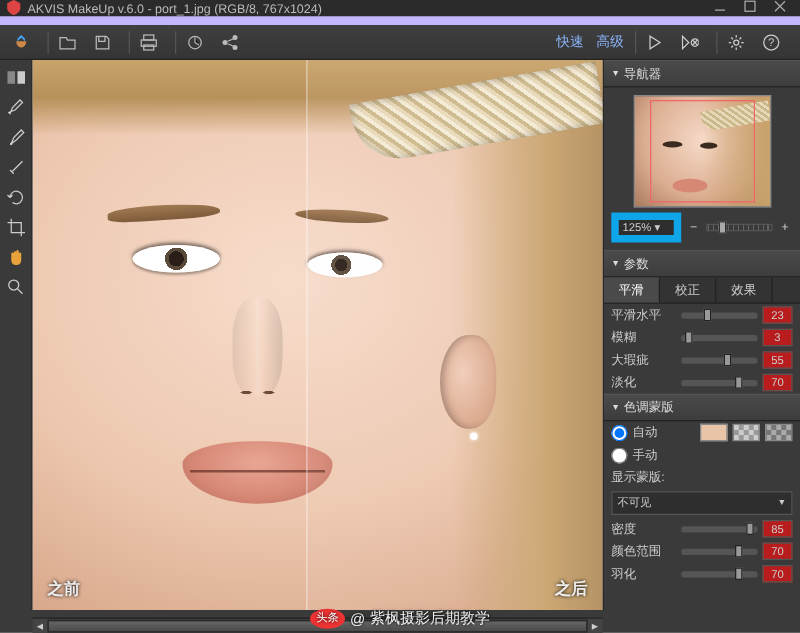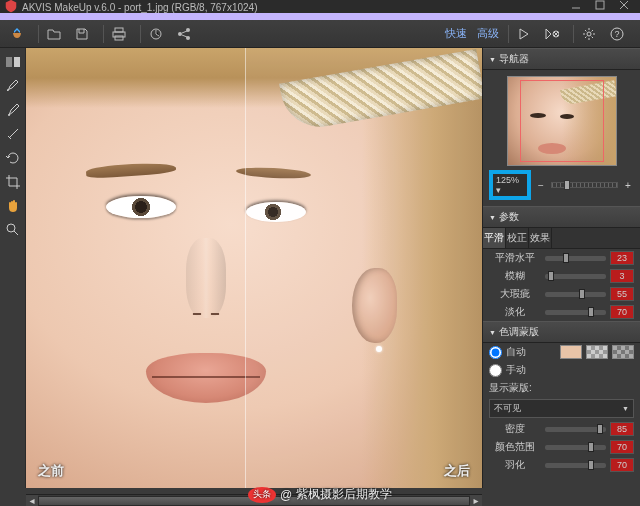--- a/index.html
+++ b/index.html
@@ -59,31 +59,31 @@
 .nav-face { position:absolute; inset:0; }
 .nav-face .s1{position:absolute;inset:0;background:radial-gradient(ellipse at 50% 40%,#f6dac8,#dcae92 60%,#aa7a5e);}
 .nav-face .h1{position:absolute;top:0;right:0;width:50%;height:100%;background:linear-gradient(90deg,transparent,#c8a26a);}
 .nav-face .hb{position:absolute;top:8px;right:0;width:55px;height:16px;background:repeating-linear-gradient(45deg,#e8d9b8 0 2px,#cbb88a 2px 4px);transform:rotate(-10deg);border-radius:0 0 0 12px;}
 .nav-face .e1{position:absolute;top:36px;left:22px;width:16px;height:5px;background:#3a2a20;border-radius:50%;}
 .nav-face .e2{position:absolute;top:37px;left:52px;width:14px;height:5px;background:#3a2a20;border-radius:50%;}
 .nav-face .lp{position:absolute;top:66px;left:30px;width:28px;height:11px;background:#d68875;border-radius:50%;}
 .nav-rect{position:absolute;top:3px;left:12px;right:12px;bottom:3px;border:1px solid #e66;}
 
 .zoom-row { display:flex; align-items:center; gap:4px; margin-top:4px; width:100%;}
-.zoom-sel { background:#2e2e2e; border:4px solid #0ea5e9; color:#ccc; font-size:9px; padding:1px 3px; width:42px;}
+.zoom-sel { background:#2e2e2e; border:6px solid #0ea5e9; color:#ccc; font-size:9px; padding:1px 3px; width:56px;}
 .zoom-slider { flex:1; height:6px; background: repeating-linear-gradient(90deg,#666 0 1px, transparent 1px 4px); position:relative; border:1px solid #555;}
 .zoom-slider .knob{ position:absolute; left:18%; top:-3px; width:6px; height:10px; background:#aaa; border:1px solid #333;}
 .zplus{ width:12px;height:12px; display:flex;align-items:center;justify-content:center; font-size:10px; color:#ccc;}
 
 .tabs { display:flex; background:#333; border-bottom:1px solid #222;}
-.tab { padding:3px 1px; font-size:10px; cursor:pointer; border-right:1px solid #222;}
+.tab { padding:3px 12px; font-size:10px; cursor:pointer; border-right:1px solid #222;}
 .tab.active { background:#4a4a4a; color:#fff;}
 
 .param-row { display:flex; align-items:center; padding: 2px 6px; gap:4px;}
-.param-row .plabel { width:52px; font-size:10px; color:#ccc;text-align:center;}
+.param-row .plabel { width:52px; font-size:10px; color:#ccc;}
 .param-row .pslider { flex:1; height:5px; background:#555; position:relative; border-radius:2px;}
 .param-row .pslider .pknob { position:absolute; top:-3px; width:6px; height:10px; background:#999; border:1px solid #222;}
 .param-row .pval { width:24px; background:#b91c1c; border:1px solid #555; color:#ccc; font-size:9px; text-align:center; padding:1px 0;}
 
 .radio-row { padding: 2px 6px; display:flex; align-items:center; gap:4px;}
 .radio-row input { margin:0;}
 .swatch { width:22px; height:14px; border:1px solid #888;}
 .swatch.skin{ background:#e8c4a8;} 
 .swatch.check1{ background: repeating-conic-gradient(#999 0 25%, #ccc 0 50%) 0 0/8px 8px;}
 .swatch.check2{ background: repeating-conic-gradient(#777 0 25%, #aaa 0 50%) 0 0/8px 8px;}

